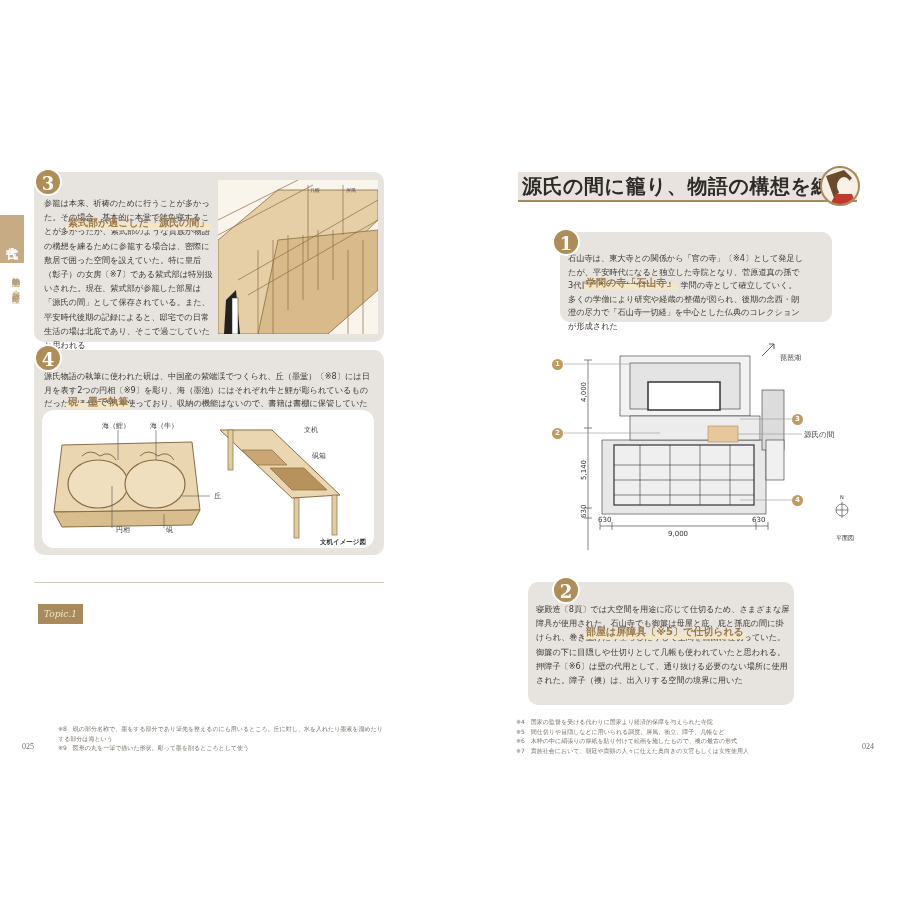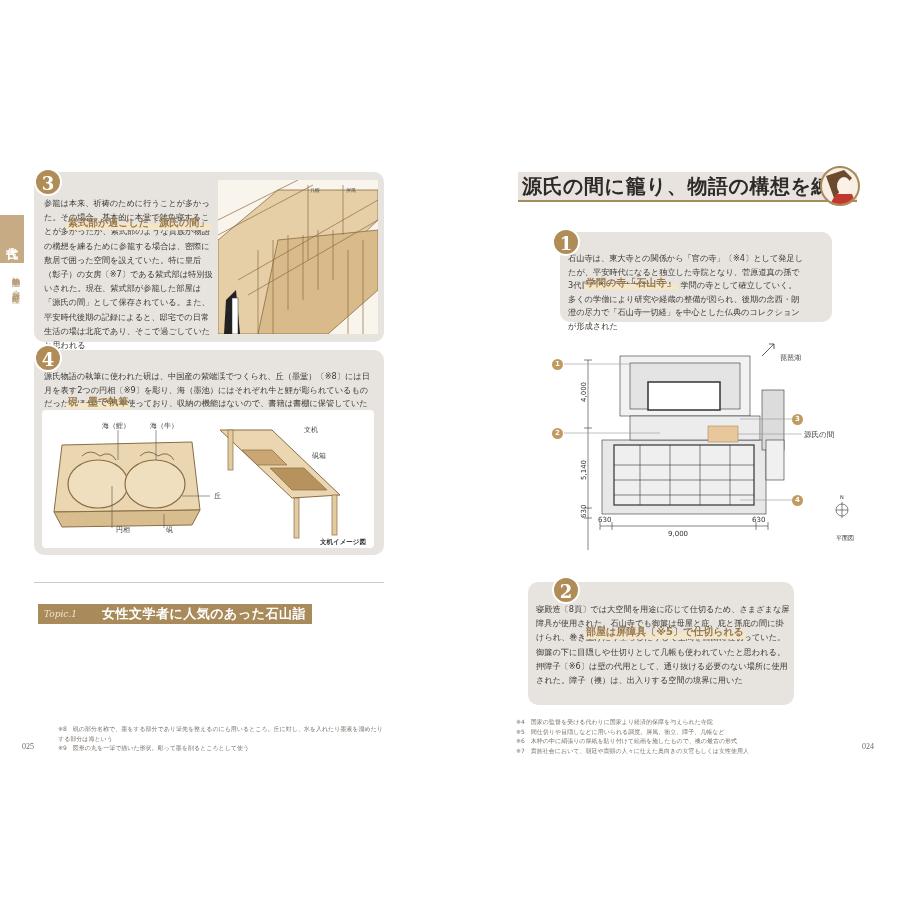--- a/index.html
+++ b/index.html
@@ -40,21 +40,21 @@
   #box3 { left: 34px; top: 172px; width: 350px; height: 170px; }
   #box3 .illus {
     position: absolute; right: 6px; top: 8px; width: 160px; height: 154px;
     background: #fbf8f2; overflow: hidden;
   }
 
   
   #box4 { left: 34px; top: 350px; width: 350px; height: 205px; }
   #box4 .illus {
     position: absolute; left: 8px; top: 60px; width: 332px; height: 138px;
-    background: #ffffff; border-radius: 4px;
+    background: #ffffff; border-radius: 12px;
   }
 
   .divider-line { position: absolute; left: 34px; top: 582px; width: 350px; height: 1px; background: #cfc9c0; }
 
   .topic-bar {
     position: absolute; left: 38px; top: 604px; height: 20px;
     background: #a88a5b; color: #fff; padding: 0 6px; display: flex; align-items: center; gap: 25px;
   }
   .topic-tag { font-family: "DejaVu Serif", serif; font-style: italic; font-size: 9px; color: #f2e6cf; }
   .topic-title { font-size: 13px; font-weight: bold; letter-spacing: 0.5px; }
@@ -165,21 +165,20 @@
       </svg>
     </div>
   </div>
   <div class="num-badge" style="left:34px; top:344px;">4</div>
   <div class="box-title" style="left:66px; top:355px;">硯・墨で執筆</div>
 
   <div class="divider-line"></div>
 
   <div class="topic-bar">
     <span class="topic-tag">Topic.1</span>
-    <span class="topic-title">女性文学者に人気のあった石山詣</span>
   </div>
 
   <div class="footnotes" style="left:58px; top:724px; width:330px;">
     <div>※8　硯の部分名称で、墨をする部分であり筆先を整えるのにも用いるところ。丘に対し、水を入れたり墨液を溜めたりする部分は海という</div>
     <div>※9　図形の丸を一筆で描いた形状。彫って墨を削るところとして使う</div>
   </div>
   <div class="page-num" style="left:22px; top:742px;">025</div>
 
   <div class="main-title">
     <span>源氏の間に籠り、物語の構想を練る</span>

